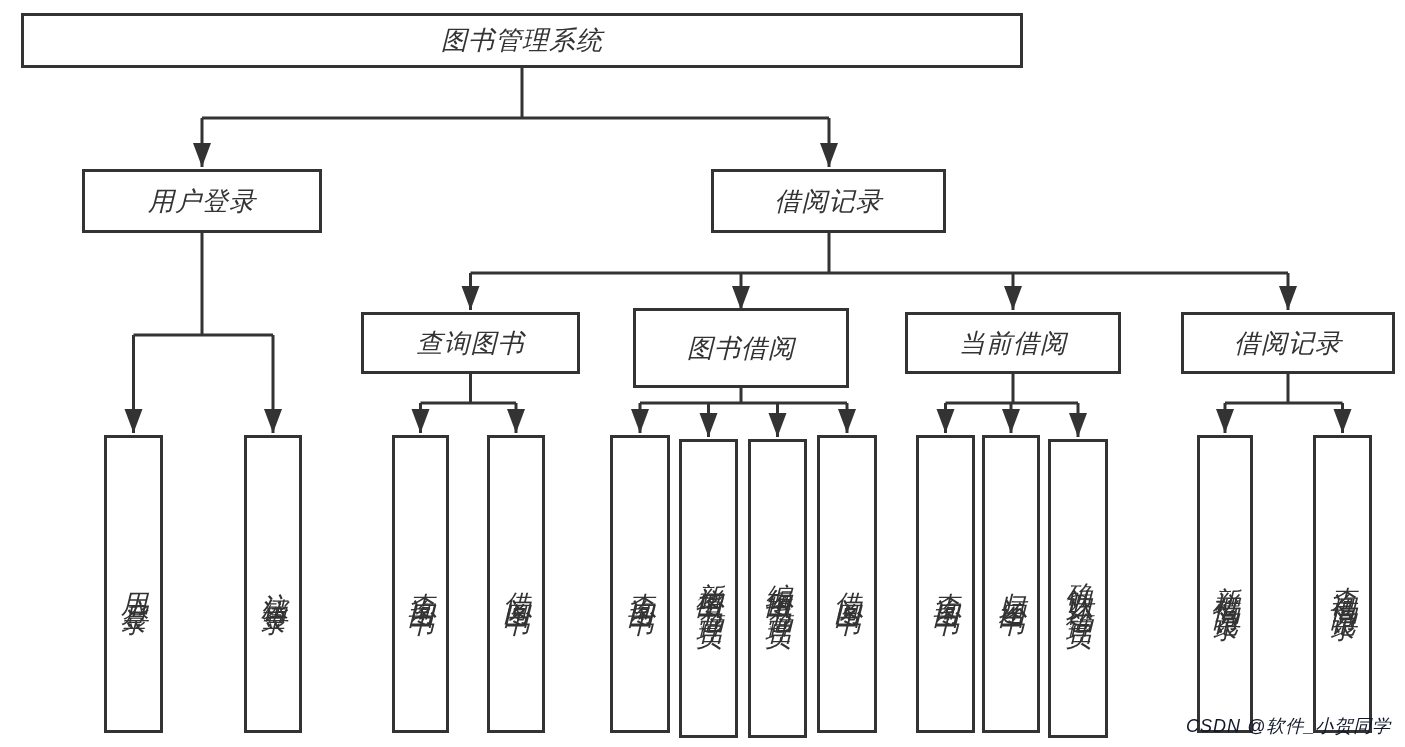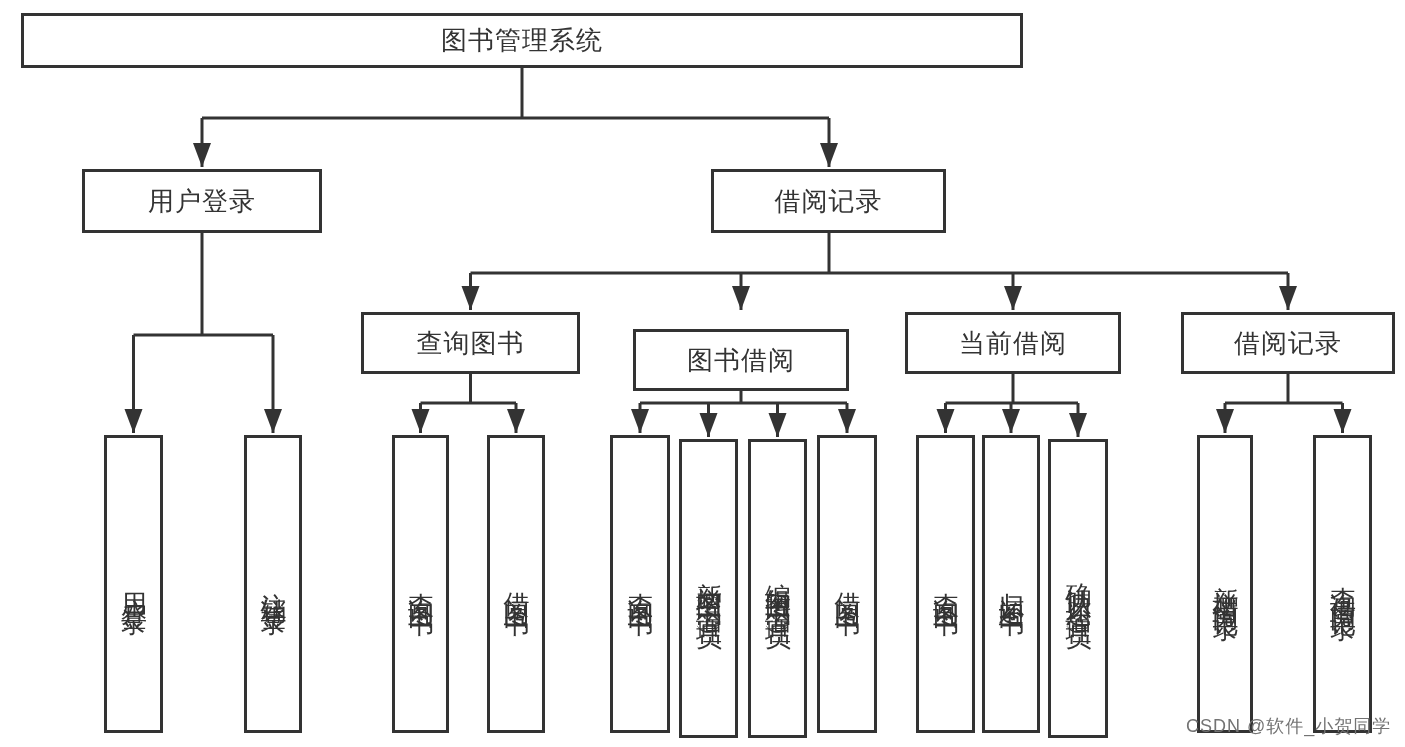--- a/index.html
+++ b/index.html
@@ -4,20 +4,21 @@
 <style>
   html, body { margin: 0; padding: 0; background: #ffffff; }
   .canvas {
     position: relative;
     width: 1405px;
     height: 747px;
     background: #ffffff;
     overflow: hidden;
     font-family: "Liberation Sans", sans-serif;
     color: #333333;
+    font-style: italic;
   }
   .connectors {
     position: absolute;
     left: 0; top: 0;
     width: 1405px; height: 747px;
   }
   .node {
     position: absolute;
     box-sizing: border-box;
     border: 3px solid #333333;
@@ -38,21 +39,21 @@
     letter-spacing: 6px;
     line-height: 1.15;
     white-space: nowrap;
   }
   .watermark {
     position: absolute;
     left: 1186px;
     top: 714px;
     font-size: 18px;
     letter-spacing: 1px;
-    color: #737373;
+    color: #0f172a;
     white-space: nowrap;
     z-index: 5;
   }
 </style>
 </head>
 <body>
 
 <div class="canvas">
 
   <svg class="connectors" viewBox="0 0 1405 747" xmlns="http://www.w3.org/2000/svg">
@@ -112,21 +113,21 @@
   <div class="node h-node" style="left:82px;top:169px;width:240px;height:64px">
     <span class="label">用户登录</span>
   </div>
   <div class="node h-node" style="left:711px;top:169px;width:235px;height:64px">
     <span class="label">借阅记录</span>
   </div>
 
   <div class="node h-node" style="left:361px;top:312px;width:219px;height:62px">
     <span class="label">查询图书</span>
   </div>
-  <div class="node h-node" style="left:633px;top:329px;width:216px;height:62px">
+  <div class="node h-node" style="left:633px;top:308px;width:216px;height:80px">
     <span class="label">图书借阅</span>
   </div>
   <div class="node h-node" style="left:1181px;top:312px;width:214px;height:62px">
     <span class="label">借阅记录</span>
   </div>
   <div class="node h-node" style="left:905px;top:312px;width:216px;height:62px">
     <span class="label">当前借阅</span>
   </div>
 
   <div class="node v-node" style="left:104px;top:435px;width:59px;height:298px">

